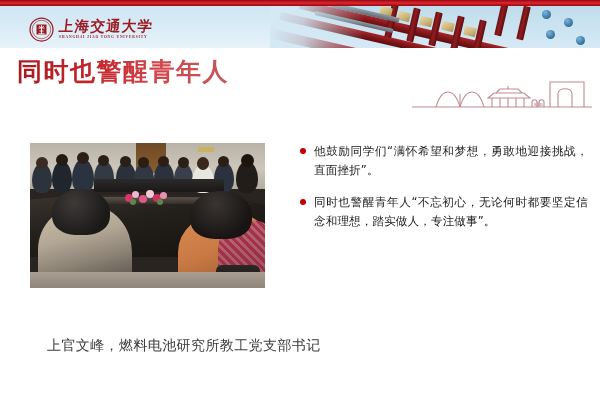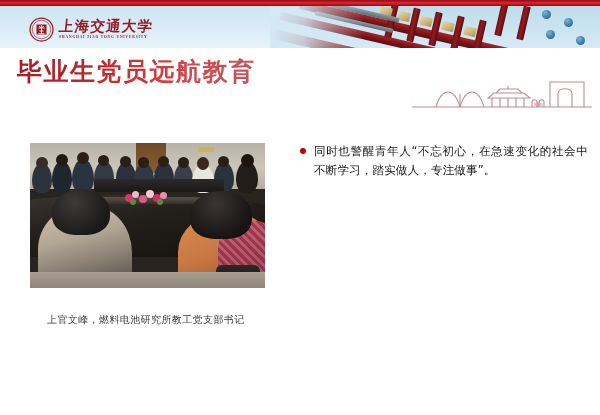--- a/index.html
+++ b/index.html
@@ -234,23 +234,23 @@
     background: linear-gradient(to bottom, #2b2724 0%, #15120f 100%);
     border-radius: 6px 6px 2px 2px;
   }
   .ph-floor {
     position: absolute; left: 0; bottom: 0; width: 235px; height: 16px;
     background: linear-gradient(to bottom, #a99f92 0%, #8e8579 100%);
   }
 
   .caption {
     position: absolute;
-    left: 47px; top: 313px;
+    left: 47px; top: 337px;
     font-family: Liberation Mono, monospace;
-    font-size: 10px;
+    font-size: 14px;
     color: #3b3b3b;
     letter-spacing: 0.4px;
     white-space: nowrap;
   }
 
   
   .bullets {
     position: absolute;
     left: 300px; top: 142px;
     width: 288px;
@@ -325,21 +325,21 @@
         <path d="M50 33 L50 67 M38 44 L62 44 M42 56 L58 56 M38 67 L62 67" stroke="#ffffff" stroke-width="3.5" fill="none"></path>
         <path d="M40 36 L50 44 L60 36" stroke="#ffffff" stroke-width="3" fill="none"></path>
       </svg>
       <div class="logo-wordmark">
         <div class="logo-cn">上海交通大学</div>
         <div class="logo-en">SHANGHAI JIAO TONG UNIVERSITY</div>
       </div>
     </div>
   </div>
 
-  <div class="title">毕业生党员远航教育</div>
+  <div class="title">同时也警醒青年人</div>
 
   <svg class="skyline" viewBox="0 0 180 38">
     <g fill="none" stroke="#c08b93" stroke-width="1.1">
 
       <path d="M0 33 H180"></path>
 
       <path d="M24 33 C30 13, 42 13, 48 33"></path>
       <path d="M48 33 C54 13, 66 13, 72 33"></path>
       <path d="M48 20 V33"></path>
 
@@ -410,17 +410,21 @@
       <div class="ph-chair"></div>
       <div class="ph-floor"></div>
     </div>
   </div>
 
   <div class="caption">上官文峰，燃料电池研究所教工党支部书记</div>
 
   <div class="bullets">
     <div class="bullet-row">
       <span class="bullet-dot"></span>
-      <span class="bullet-text">同时也警醒青年人“不忘初心，在急速变化的社会中不断学习，踏实做人，专注做事”。</span>
+      <span class="bullet-text">他鼓励同学们“满怀希望和梦想，勇敢地迎接挑战，直面挫折”。</span>
+    </div>
+    <div class="bullet-row">
+      <span class="bullet-dot"></span>
+      <span class="bullet-text">同时也警醒青年人“不忘初心，无论何时都要坚定信念和理想，踏实做人，专注做事”。</span>
     </div>
   </div>
 
 </div>
 
 </body></html>

